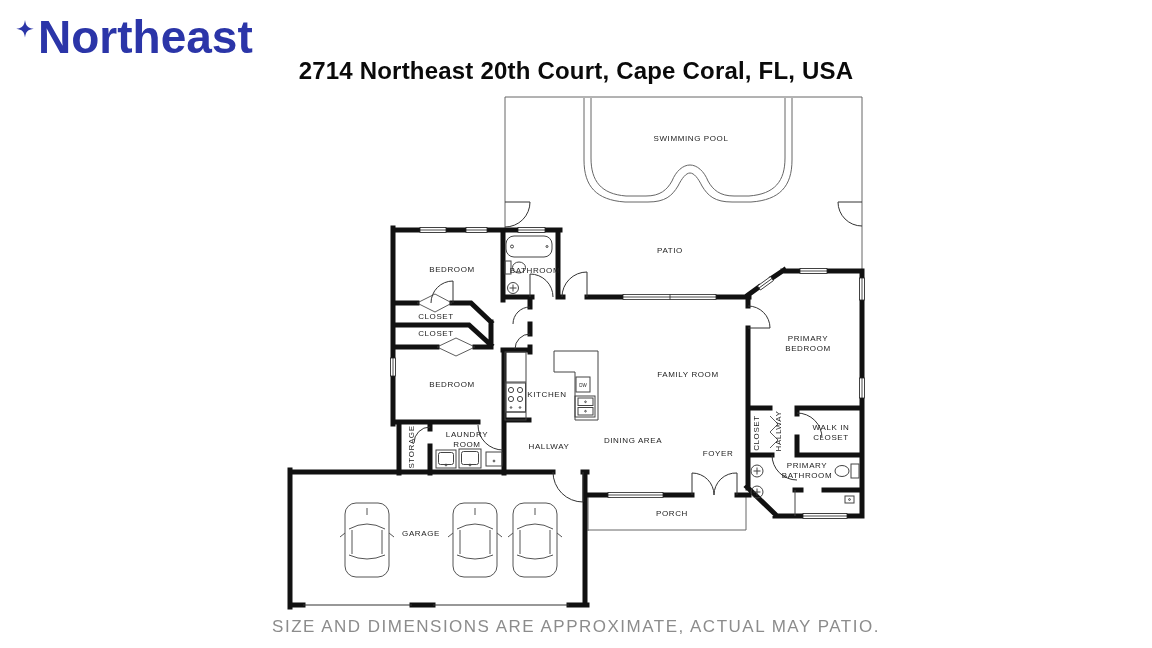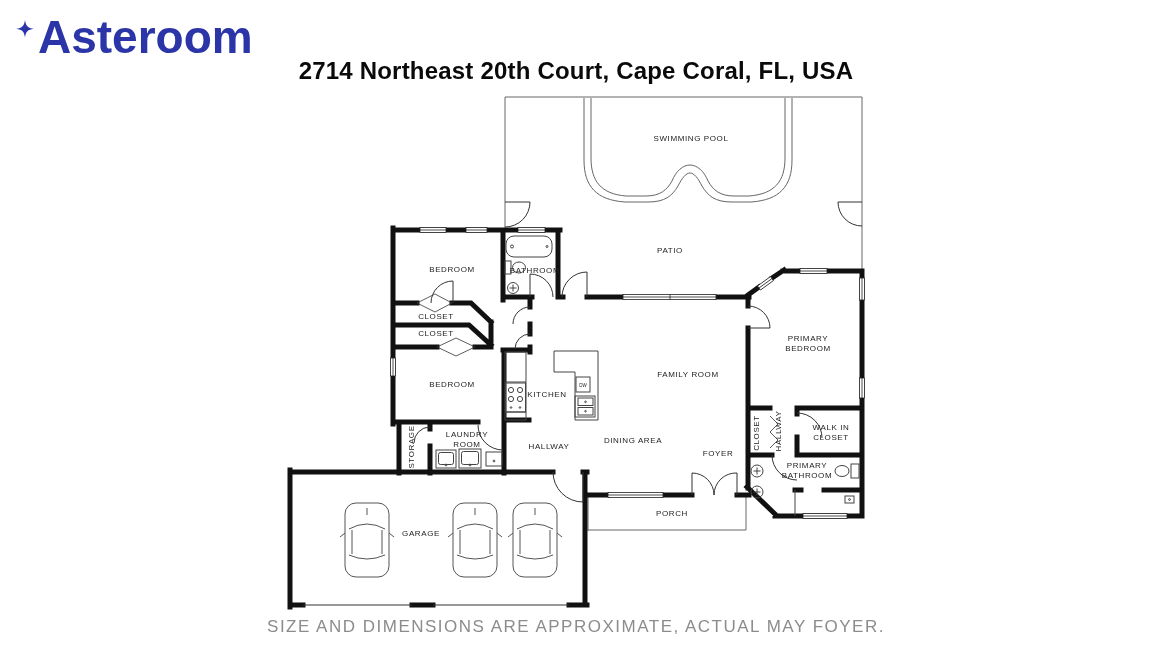--- a/index.html
+++ b/index.html
@@ -31,21 +31,21 @@
 </style>
 </head>
 <body>
 
 <div class="canvas">
 
   <div class="logo">
     <svg class="star" width="22" height="22" viewBox="0 0 20 20">
       <path d="M10,0 C10.8,5.5 12.5,7.2 18,8 C12.5,8.8 10.8,10.5 10,16 C9.2,10.5 7.5,8.8 2,8 C7.5,7.2 9.2,5.5 10,0 Z" fill="#2B35A8"></path>
     </svg>
-    <div class="brand">Asteroom</div>
+    <div class="brand">Northeast</div>
   </div>
 
   <div class="title">2714 Northeast 20th Court, Cape Coral, FL, USA</div>
 
   <svg class="plan" width="1152" height="648" viewBox="0 0 1152 648">
     <defs>
       <g id="car" fill="none" stroke="#555" stroke-width="1">
         <rect x="0" y="0" width="44" height="74" rx="11"></rect>
         <path d="M4,26 Q22,16 40,26"></path>
         <path d="M4,52 Q22,60 40,52"></path>
@@ -255,14 +255,14 @@
     <text x="781" y="431" transform="rotate(-90 781 431)">HALLWAY</text>
     <text x="831" y="430">WALK IN</text>
     <text x="831" y="440">CLOSET</text>
     <text x="807" y="468">PRIMARY</text>
     <text x="807" y="478">BATHROOM</text>
     <text x="672" y="516">PORCH</text>
     <text x="421" y="536">GARAGE</text>
     <text x="583" y="387" class="tiny">DW</text>
   </svg>
 
-  <div class="disclaimer">SIZE AND DIMENSIONS ARE APPROXIMATE, ACTUAL MAY FOYER.</div>
+  <div class="disclaimer">SIZE AND DIMENSIONS ARE APPROXIMATE, ACTUAL MAY PATIO.</div>
 </div>
 
 </body></html>

